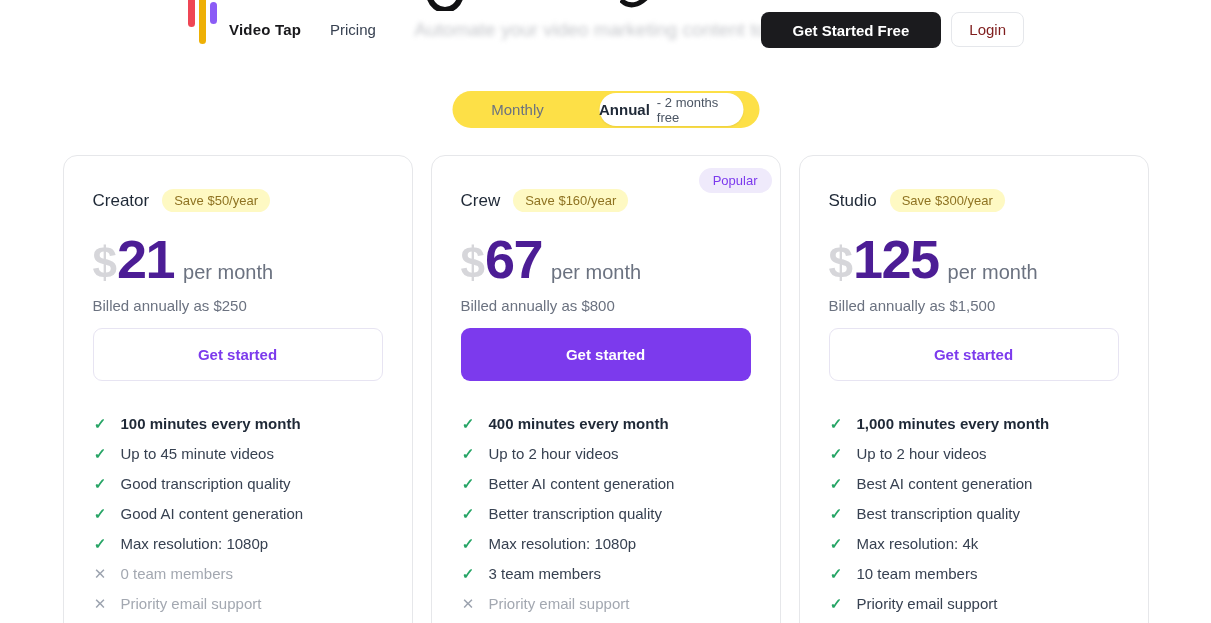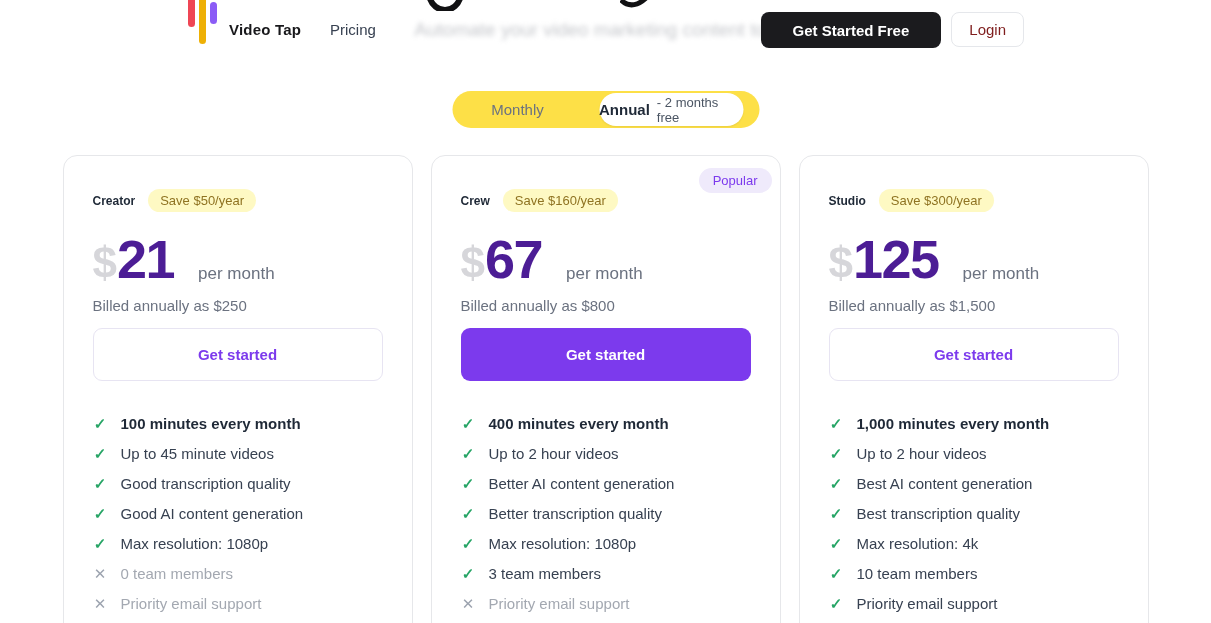--- a/index.html
+++ b/index.html
@@ -62,26 +62,26 @@
     position:relative; width:350px; min-height:520px; background:#fff;
     border:1px solid #e6e7ea; border-radius:14px; padding:33px 29px;
   }
   .popular-badge {
     display:none; position:absolute; top:12px; right:8px;
     background:#efeafb; color:#7c3aed; font-size:13px;
     padding:5px 14px; border-radius:999px;
   }
   .card.popular .popular-badge { display:block; }
   .card-head { display:flex; align-items:center; gap:13px; }
-  .plan-name { font-size:12px; font-weight:bold; color:#1f2937; }
+  .plan-name { font-size:17px; font-weight:normal; color:#1f2937; }
   .save-badge { background:#fef9c3; color:#8f7322; font-size:13px; padding:4px 12px; border-radius:999px; }
   .price-row { margin-top:24px; display:flex; align-items:flex-end; }
   .currency { font-size:44px; font-weight:bold; color:#d6d6da; line-height:.95; }
   .amount   { font-size:54px; font-weight:800; color:#4c1d95; line-height:.88; letter-spacing:-1.5px; }
-  .per      { font-size:17px; color:#6b7280; margin-left:24px; }
+  .per      { font-size:20px; color:#6b7280; margin-left:9px; }
   .billed   { margin-top:13px; font-size:15px; color:#6b7280; }
   .get-started {
     margin-top:14px; width:100%; height:53px; border-radius:9px;
     font-size:15px; font-weight:bold; font-family:inherit; cursor:pointer;
   }
   .get-started.outline { background:#fff; border:1px solid #e7e4f2; color:#7c3aed; }
   .get-started.solid   { background:#7c3aed; border:none; color:#fff; }
   .features { list-style:none; margin-top:28px; }
   .features li { display:flex; align-items:center; gap:13px; height:30px; font-size:15px; color:#374151; }
   .features li.bold { font-weight:bold; color:#1f2937; }

